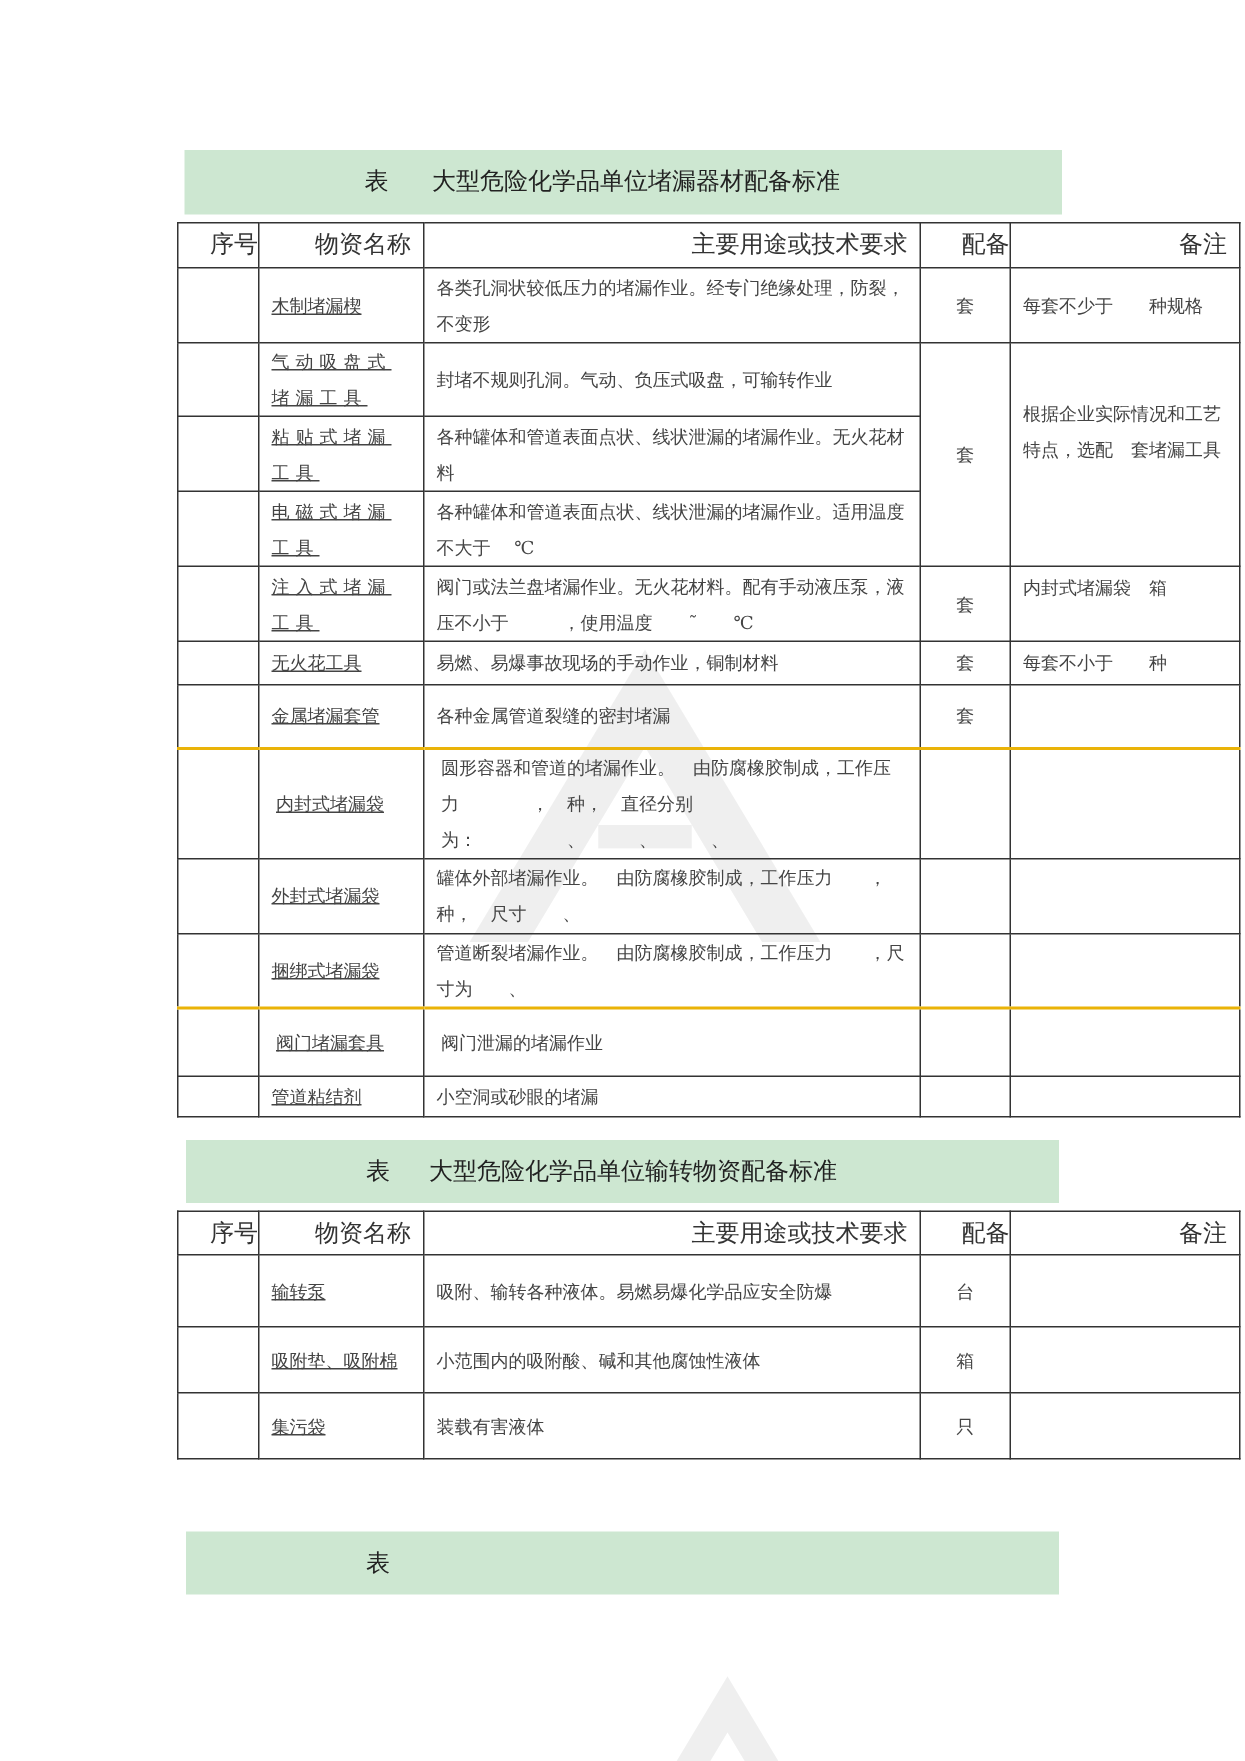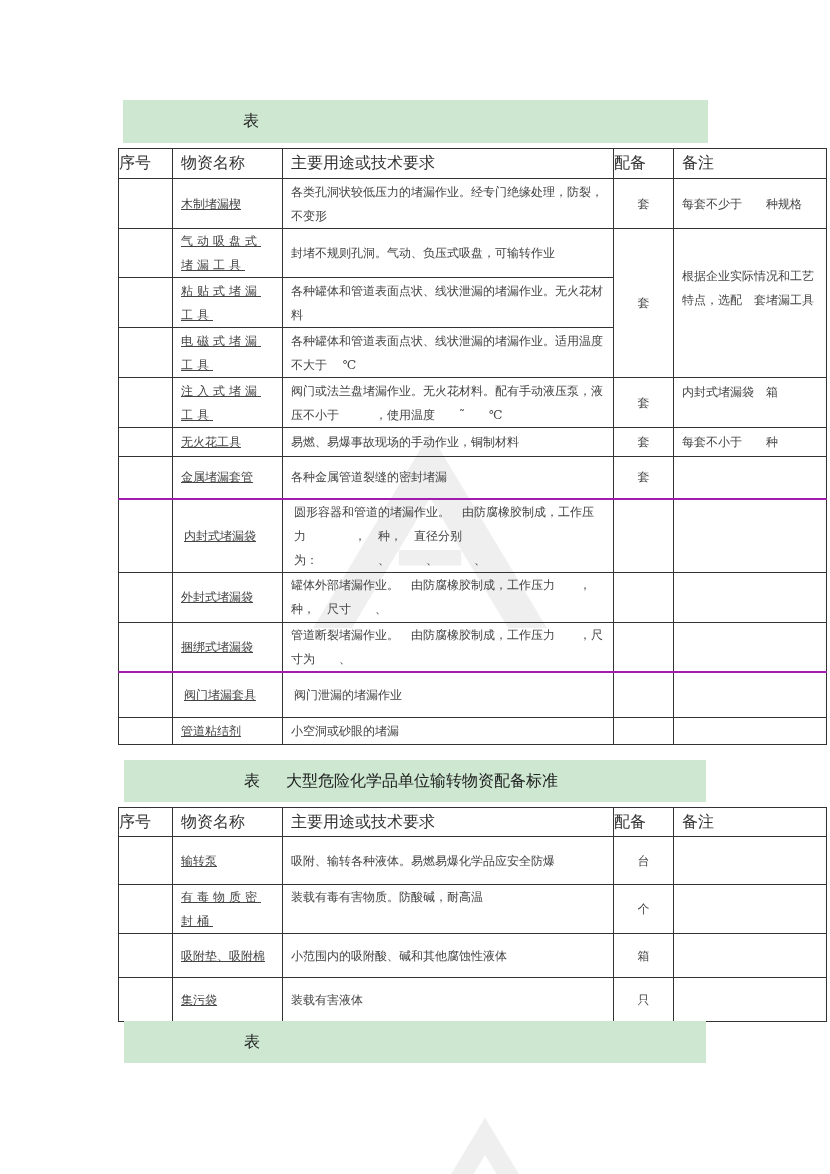--- a/index.html
+++ b/index.html
@@ -4,41 +4,42 @@
 <style>
   html, body { margin:0; padding:0; background:#ffffff; }
   body { width:830px; height:1174px; position:relative; overflow:hidden;
          font-family: "DejaVu Serif", "Liberation Serif", serif; color:#333; }
   .banner { position:absolute; background:#cde7d1; display:flex; align-items:center;
             font-family: "DejaVu Sans", "Liberation Sans", sans-serif; font-size:16px; color:#222; }
   .banner .lbl { position:absolute; }
   .banner .ttl { position:absolute; }
   table { position:absolute; border-collapse:collapse; table-layout:fixed; }
   td, th { border:1px solid #333; padding:0 8px; vertical-align:middle; font-weight:normal; }
-  th { font-size:16px; color:#333; text-align:left; }
+  th { font-size:16px; color:#333; text-align:right; }
   td { font-size:12px; line-height:24px; color:#444; }
   td.c { text-align:center; }
   td.name { letter-spacing:0px;text-decoration:underline; }
   td.name.sp { letter-spacing:4px; }
-  .thick-top td { border-top:2px solid #a21caf;padding-left:11px; }
+  .thick-top td { border-top:2px solid #eab308;padding-left:11px; }
   .watermark { position:absolute; opacity:0.06; pointer-events:none; }
 </style>
 </head>
 <body>
 
 <svg class="watermark" style="left:300px; top:420px;" width="260" height="260" viewBox="0 0 100 100">
   <path d="M50 5 L95 80 L80 80 L50 30 L20 80 L5 80 Z" fill="#000"></path>
   <rect x="38" y="50" width="24" height="6" fill="#000"></rect>
 </svg>
 <svg class="watermark" style="left:410px; top:1110px;" width="150" height="150" viewBox="0 0 100 100">
   <path d="M50 5 L95 80 L80 80 L50 30 L20 80 L5 80 Z" fill="#000"></path>
 </svg>
 
 <div class="banner" style="left:123px; top:100px; width:585px; height:43px;">
   <span class="lbl" style="left:120px;">表</span>
+  <span class="ttl" style="left:165px;">大型危险化学品单位堵漏器材配备标准</span>
 </div>
 
 <table style="left:118px; top:148px; width:708px;">
   <colgroup>
       <col style="width:54px">
       <col style="width:110px">
       <col style="width:331px">
       <col style="width:60px">
       <col style="width:153px">
     </colgroup>
@@ -158,27 +159,20 @@
     </tr>
   </thead>
   <tbody>
     <tr style="height:48px;">
       <td></td>
       <td class="name">输转泵</td>
       <td>吸附、输转各种液体。易燃易爆化学品应安全防爆</td>
       <td class="c">台</td>
       <td></td>
     </tr>
-    <tr style="height:48px;">
-      <td></td>
-      <td class="name sp">有毒物质密封桶</td>
-      <td style="vertical-align:top;">装载有毒有害物质。防酸碱，耐高温</td>
-      <td class="c">个</td>
-      <td></td>
-    </tr>
     <tr style="height:44px;">
       <td></td>
       <td class="name" style="padding:0 4px 0 8px;">吸附垫、吸附棉</td>
       <td>小范围内的吸附酸、碱和其他腐蚀性液体</td>
       <td class="c">箱</td>
       <td></td>
     </tr>
     <tr style="height:44px;">
       <td></td>
       <td class="name">集污袋</td>

